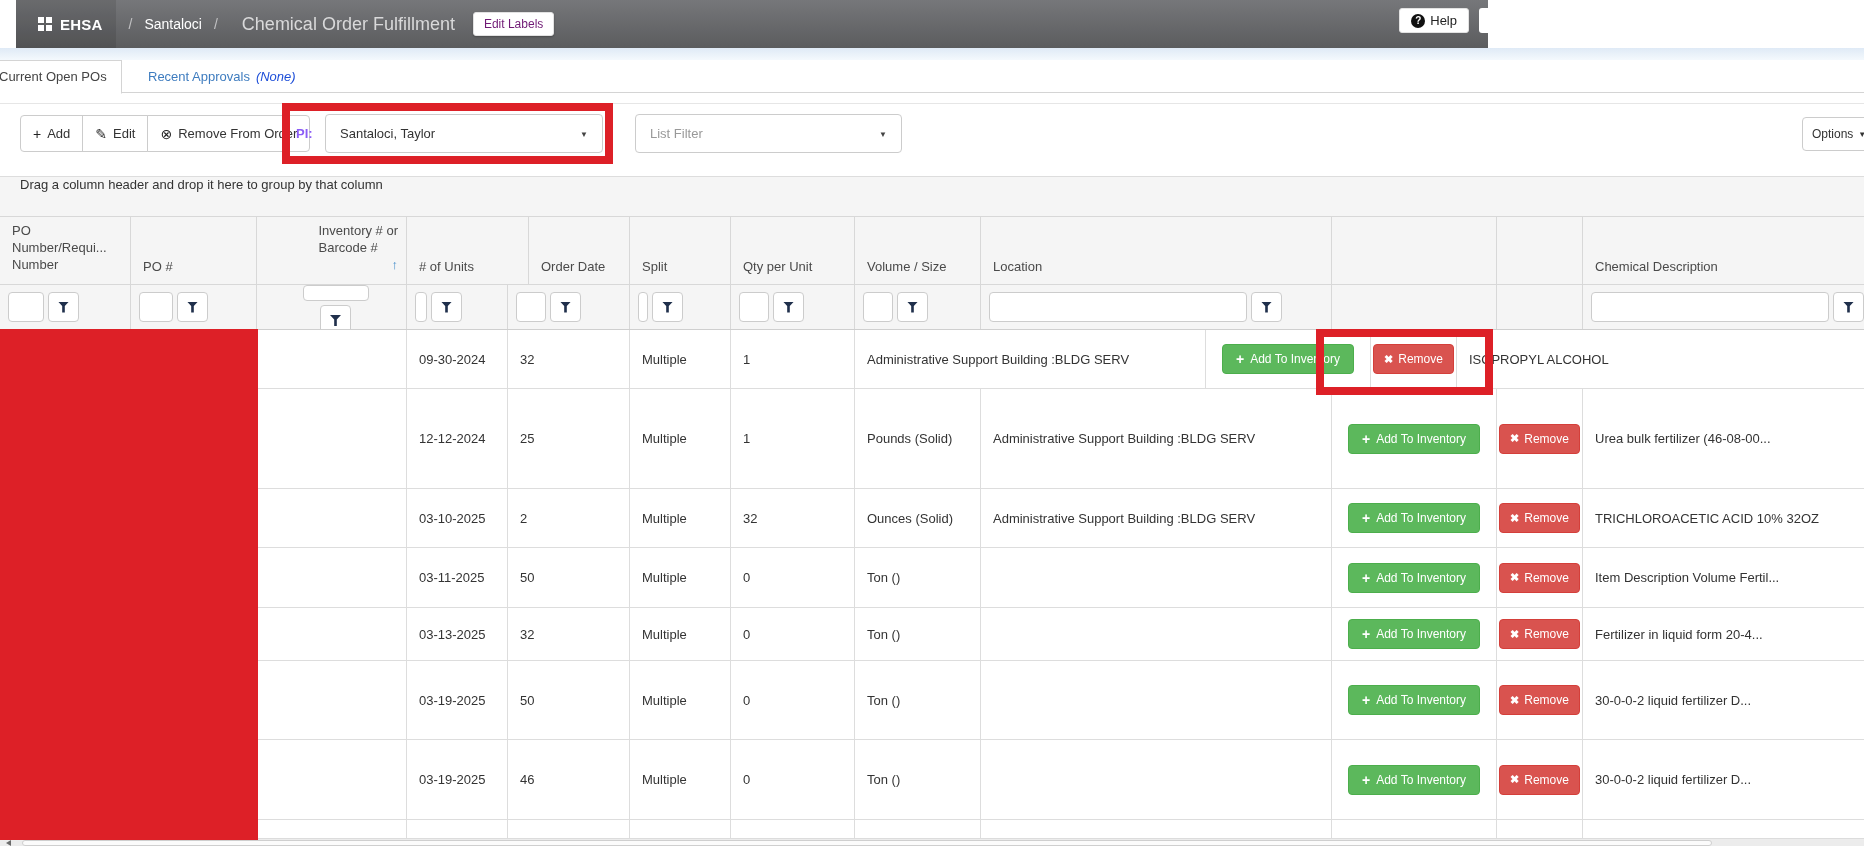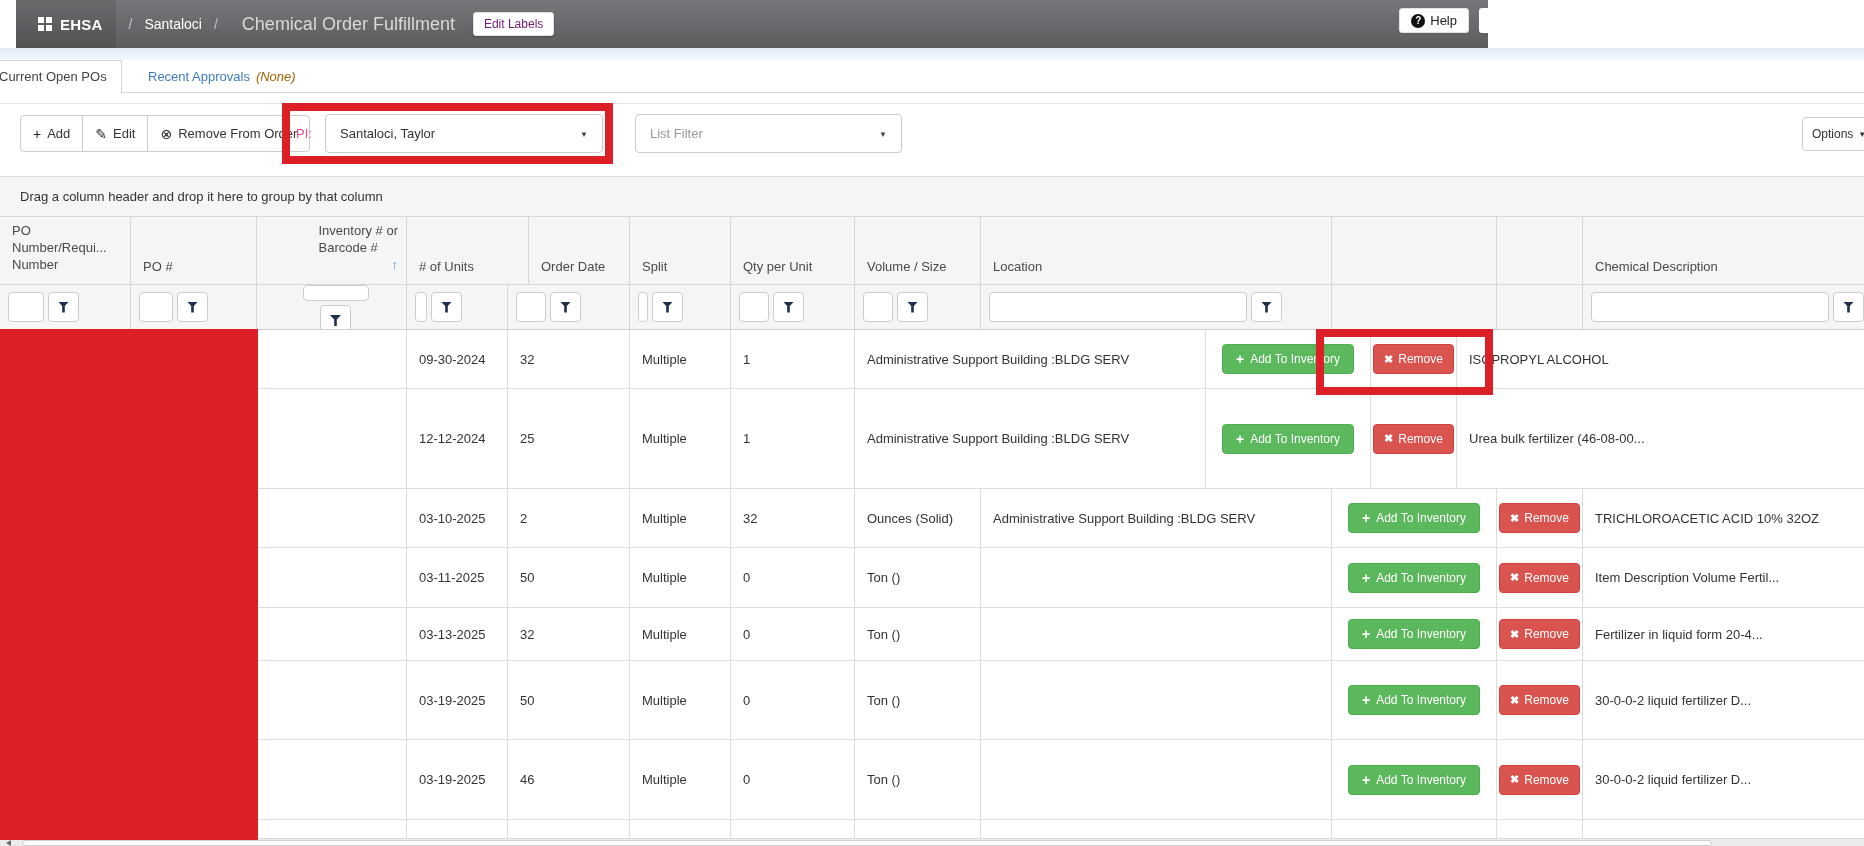--- a/index.html
+++ b/index.html
@@ -24,45 +24,45 @@
             display:flex; align-items:center; justify-content:center; }
   .edge-btn-sliver { position:absolute; right:-5px; top:8px; width:14px; height:25px; background:#fff; border-radius:3px 0 0 3px; }
 
   
   .substrip { position:absolute; left:0; top:48px; width:1864px; height:12px;
               background:linear-gradient(#dfeaf6,#f4f9fd); }
   .tabs { position:absolute; left:0; top:60px; width:1864px; height:33px; border-bottom:1px solid #d4d4d4; }
   .tab-active { position:absolute; left:-16px; top:0; height:34px; background:#fff; border:1px solid #d4d4d4;
                 border-bottom:1px solid #fff; line-height:32px; padding:0 14px; font-size:13px; color:#444; cursor:pointer; }
   .tab-link { position:absolute; left:148px; top:0; line-height:33px; font-size:13px; color:#3e7cbf; cursor:pointer; }
-  .tab-none { color:#a16207; font-style:italic; margin-left:6px; }
+  .tab-none { color:#1d4ed8; font-style:italic; margin-left:6px; }
 
   .panel-rule { position:absolute; left:0; top:103px; width:1864px; border-top:1px solid #e6e6e6; }
 
   
   .btn-group { position:absolute; left:20px; top:115px; display:flex; }
   .tb-btn { height:37px; background:#fff; border:1px solid #ccc; font-size:13px; color:#333; padding:0 12px;
             display:flex; align-items:center; gap:6px; cursor:pointer; }
   .tb-btn + .tb-btn { margin-left:-1px; }
   .tb-btn:first-child { border-radius:4px 0 0 4px; }
   .tb-btn:last-child { border-radius:0 4px 4px 0; }
   .tb-ico { font-size:14px; color:#222; }
-  .pi-label { position:absolute; left:296px; top:126px; font-weight:normal; font-size:13px; color:#ec4899; }
+  .pi-label { position:absolute; left:296px; top:126px; font-weight:bold; font-size:13px; color:#8b5cf6; }
   .select-box { position:absolute; background:#fff; border:1px solid #ccc; border-radius:4px; height:39px;
                 display:flex; align-items:center; padding-left:14px; font-size:13px; cursor:pointer; }
   .pi-select { left:325px; top:114px; width:278px; color:#333; }
   .lf-select { left:635px; top:114px; width:267px; color:#999; }
   .select-caret { position:absolute; right:14px; top:50%; transform:translateY(-50%); font-size:8px; color:#444; }
   .options-btn { position:absolute; left:1802px; top:117px; height:34px; background:#fff; border:1px solid #ccc;
                  border-radius:4px; font-size:12px; color:#333; padding:0 9px; display:flex; align-items:center; gap:5px; cursor:pointer; }
   .options-caret { font-size:8px; color:#333; }
 
   
   .drag-bar { position:absolute; left:0; top:176px; width:1864px; height:40px; background:#f5f5f5;
-              border-top:1px solid #ddd; display:flex; align-items:center; padding-left:20px; font-size:13px; color:#333; }
+              border-top:1px solid #ddd; display:flex; padding-left:20px; font-size:13px; color:#333; }
   .ghead { position:absolute; left:0; top:216px; width:1864px; height:69px; background:#f5f5f5;
            border-top:1px solid #d8d8d8; border-bottom:1px solid #d8d8d8; display:flex; }
   .gfilter { position:absolute; left:0; top:285px; width:1864px; height:45px; background:#f5f5f5;
              border-bottom:1px solid #cfcfcf; display:flex; }
   .gbody { position:absolute; left:0; top:330px; width:1864px; }
   .grow { display:flex; border-bottom:1px solid #ddd; background:#fff; }
   .cell { border-right:1px solid #ddd; display:flex; align-items:center; padding-left:12px; overflow:hidden; white-space:nowrap; }
   .hcell { border-right:1px solid #d8d8d8; display:flex; align-items:flex-end; padding:6px 8px 10px 12px;
            font-size:13px; color:#4a4a4a; overflow:hidden; }
   .fcell { border-right:1px solid #d8d8d8; display:flex; align-items:center; padding-left:8px; gap:4px; overflow:hidden; }
@@ -300,20 +300,21 @@
     </div>
 
     <div class="grow" style="height:100px">
       <div class="cell c1"></div>
         <div class="cell c2"></div>
         <div class="cell c3"></div>
       <div class="cell c4">12-12-2024</div>
       <div class="cell c5">25</div>
       <div class="cell c6">Multiple</div>
       <div class="cell c7">1</div>
+      <div class="cell c8">Pounds (Solid)</div>
       <div class="cell c9">Administrative Support Building :BLDG SERV</div>
       <div class="cell c10">
           <button class="add-btn">
             <span class="plus">+</span>
             <span>Add To Inventory</span>
           </button>
         </div>
       <div class="cell c11">
           <button class="rem-btn">
             <span class="xico">✖</span>

